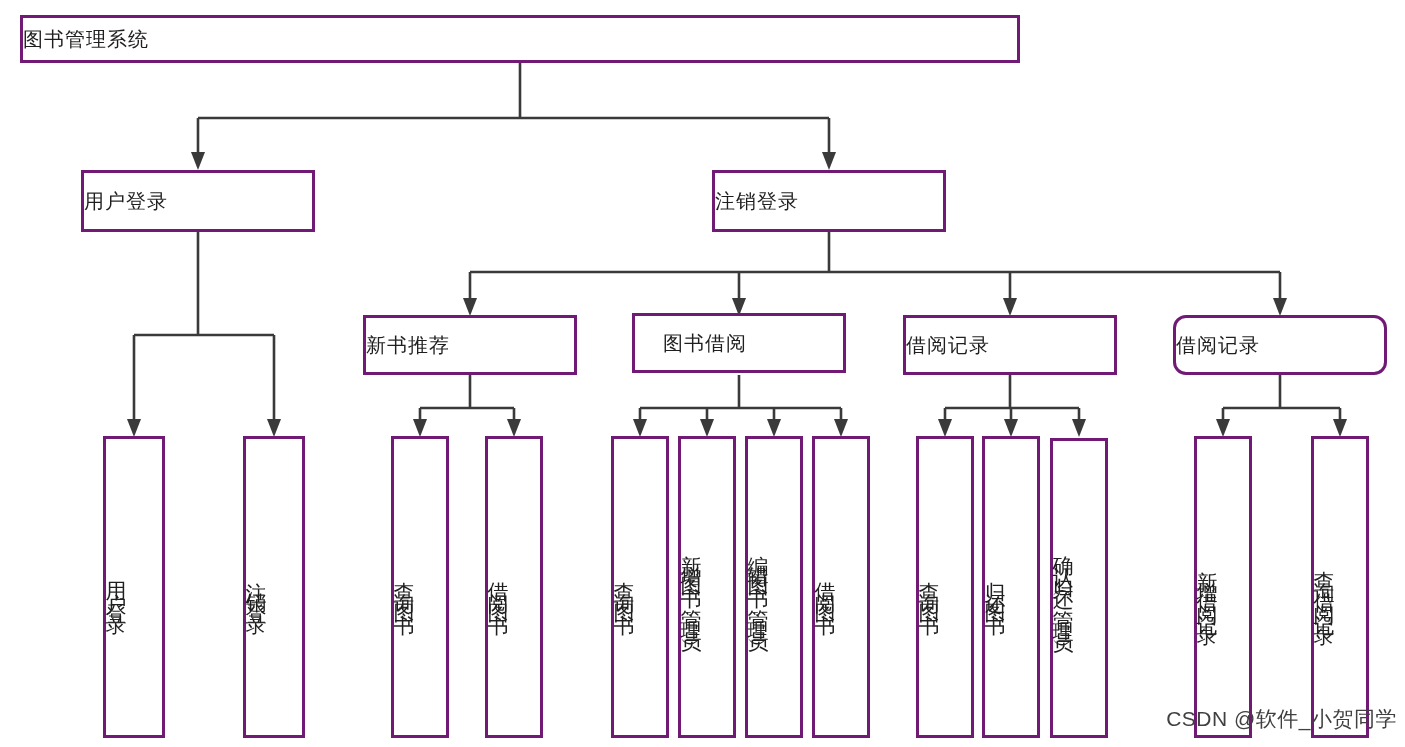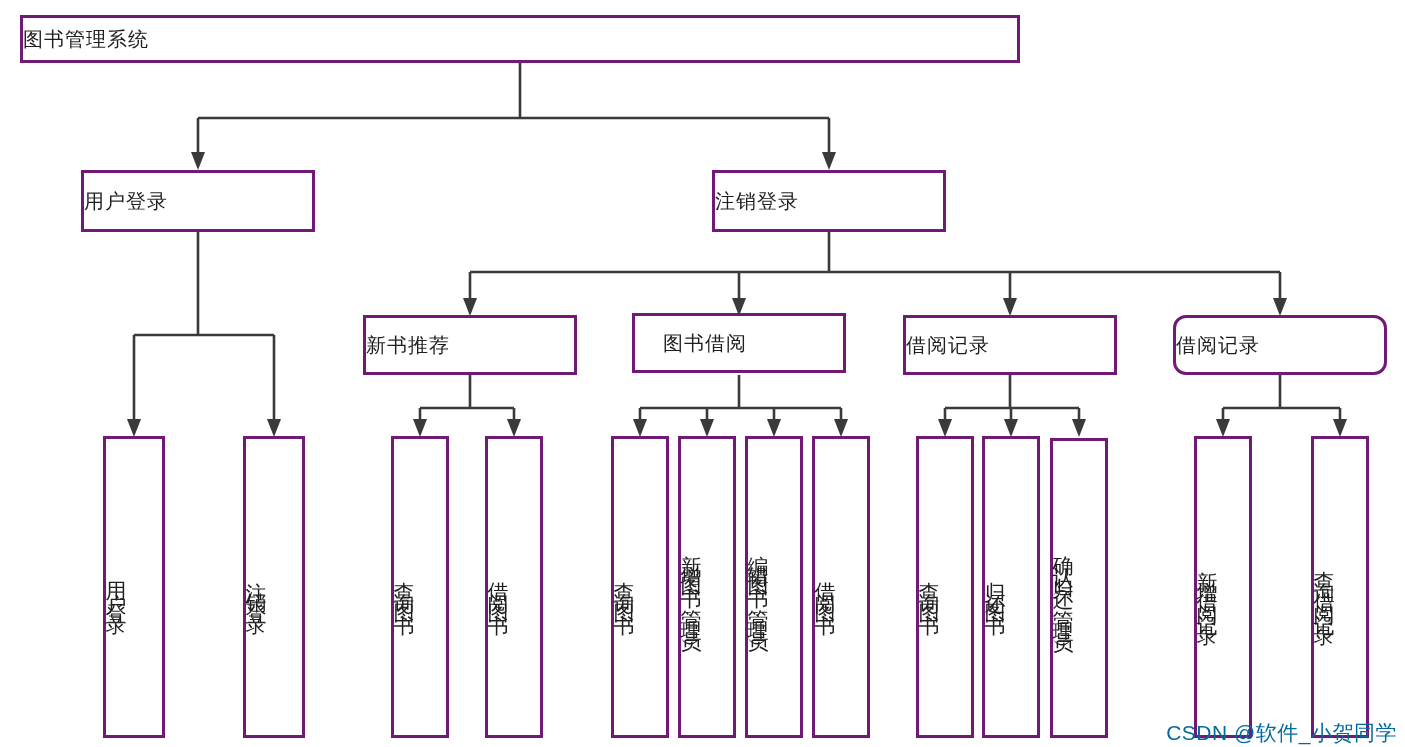--- a/index.html
+++ b/index.html
@@ -22,23 +22,23 @@
     text-orientation:mixed;
     line-height:1;
     letter-spacing:11px;
     font-size:21px;
     white-space:nowrap;
   }
   #wires{position:absolute;left:0;top:0;z-index:1;}
   #watermark{
     position:absolute;
     right:8px;
-    bottom:0;
+    bottom:14px;
     font-size:21px;
-    color:#0369a1;
+    color:#404040;
     letter-spacing:0.5px;
     z-index:3;
     white-space:nowrap;
   }
 </style>
 </head>
 <body>
 
 <div id="stage">
 

